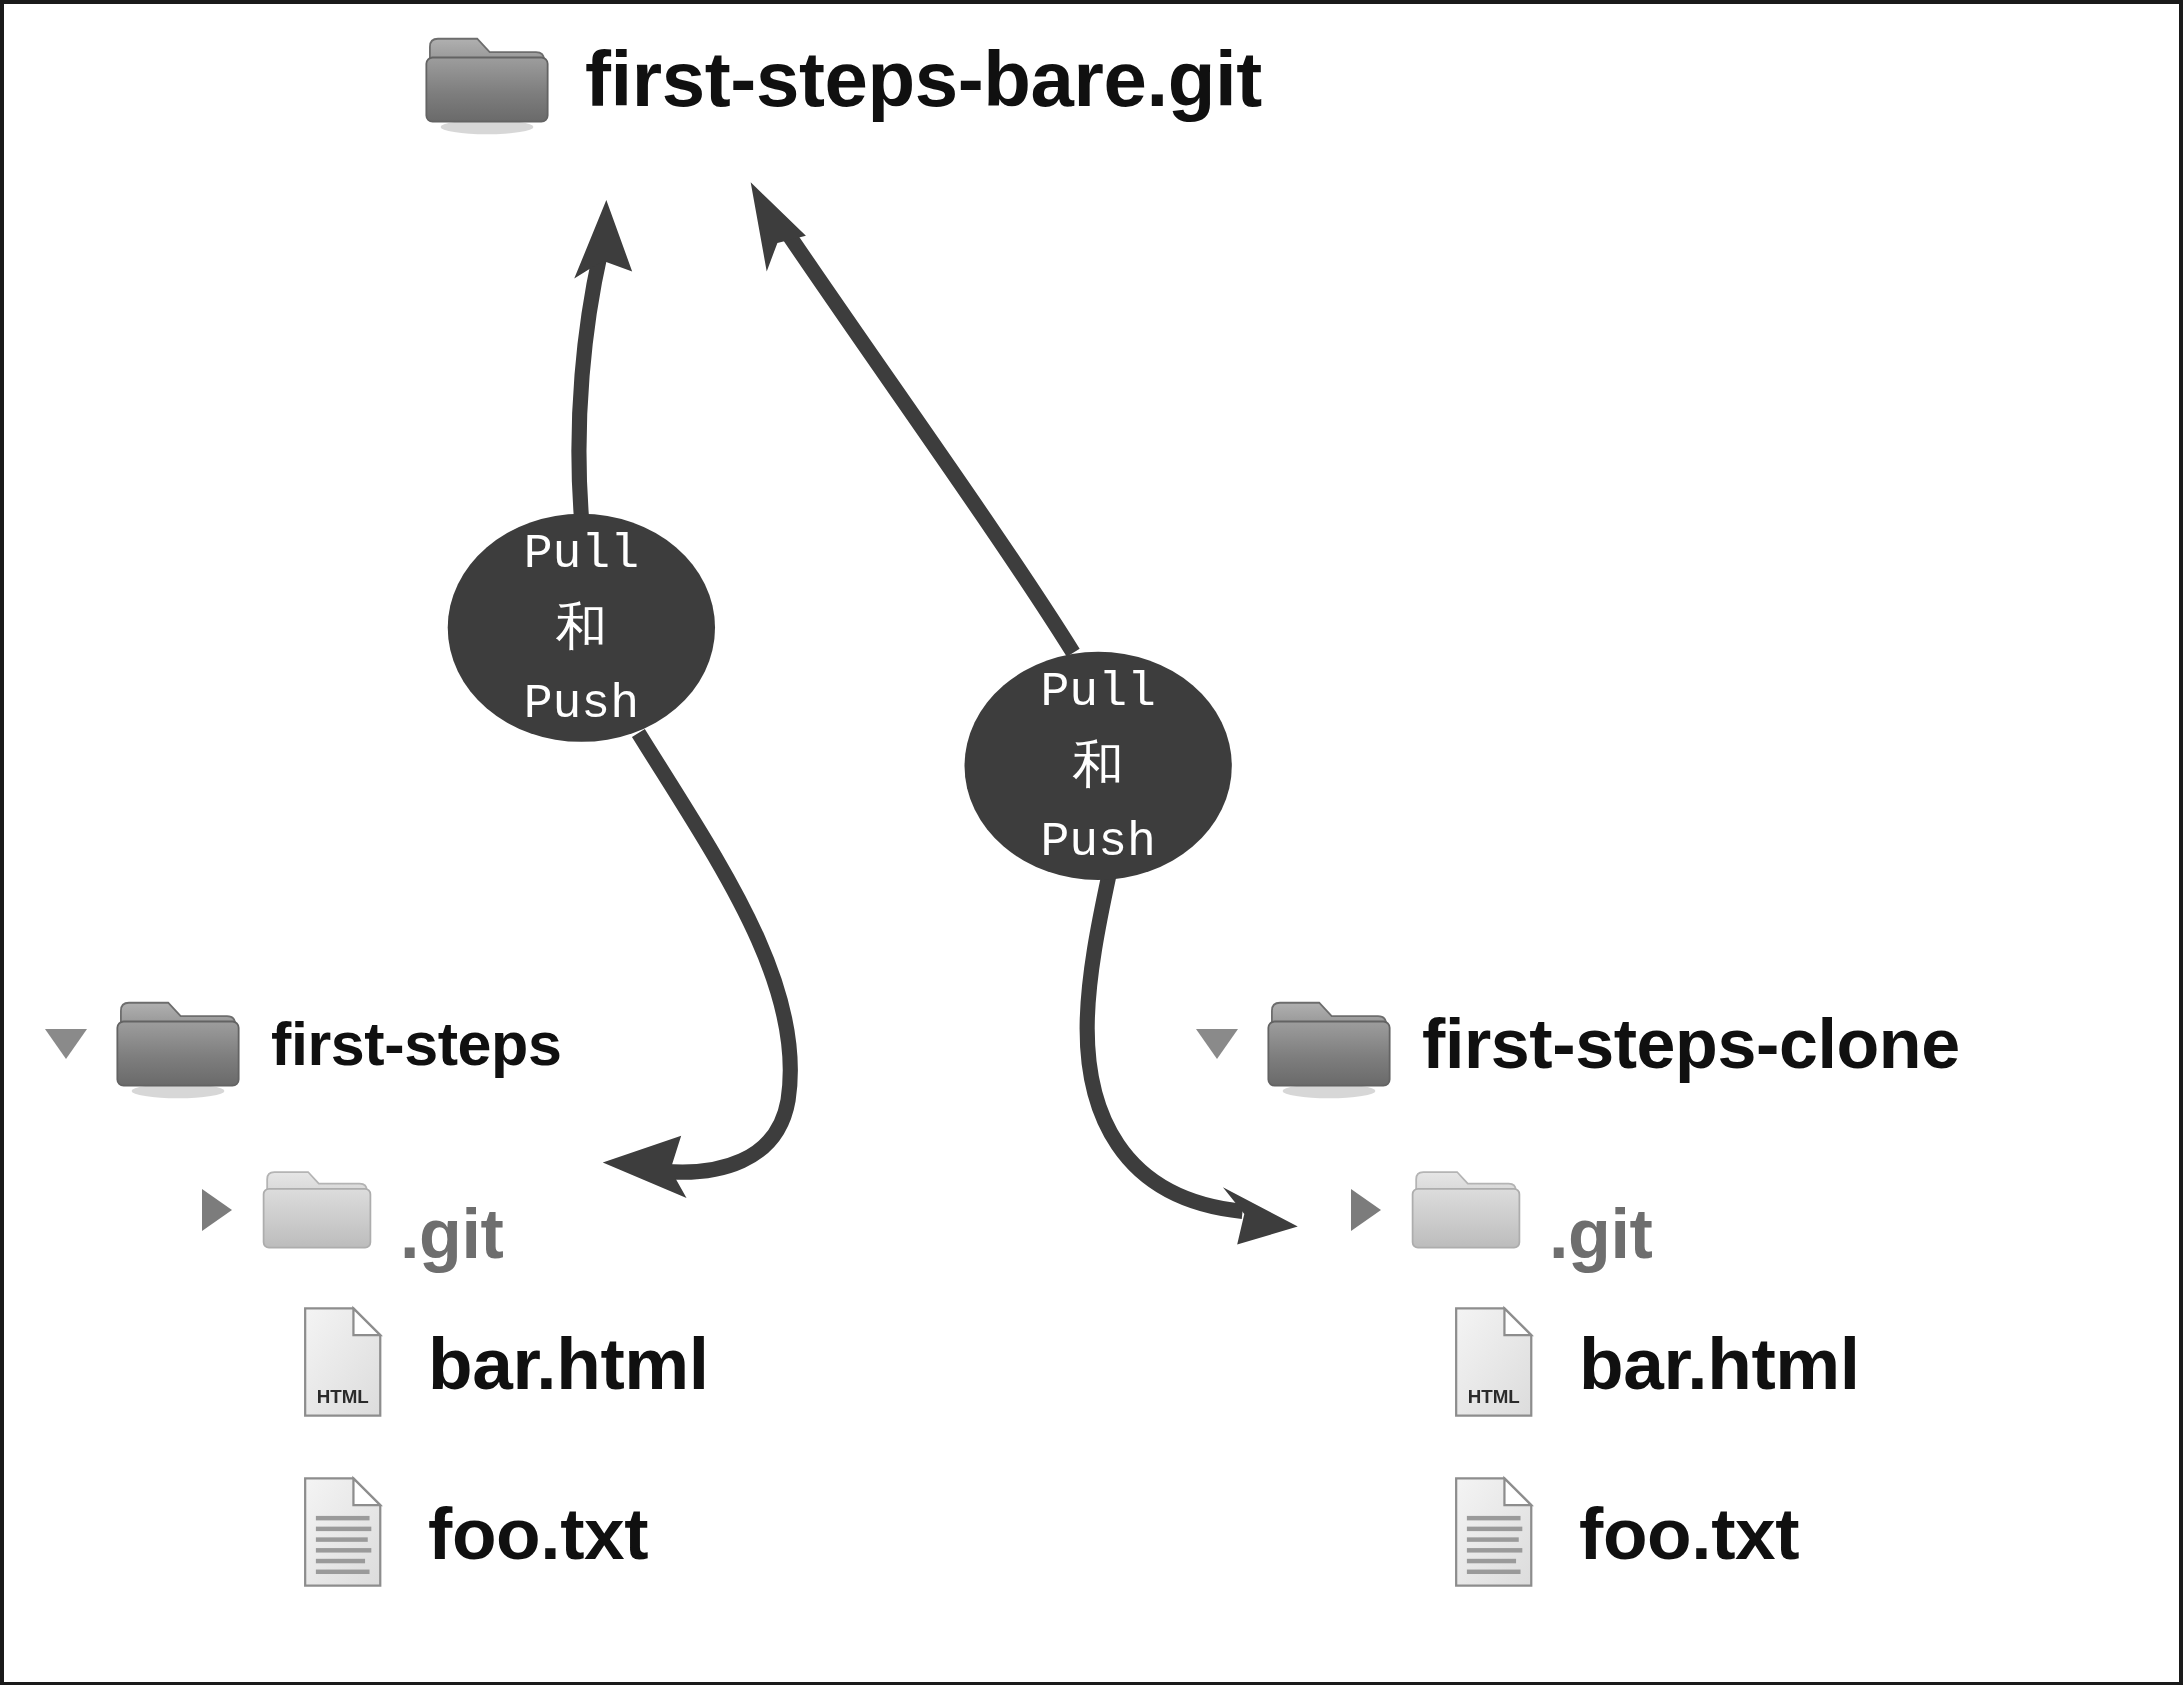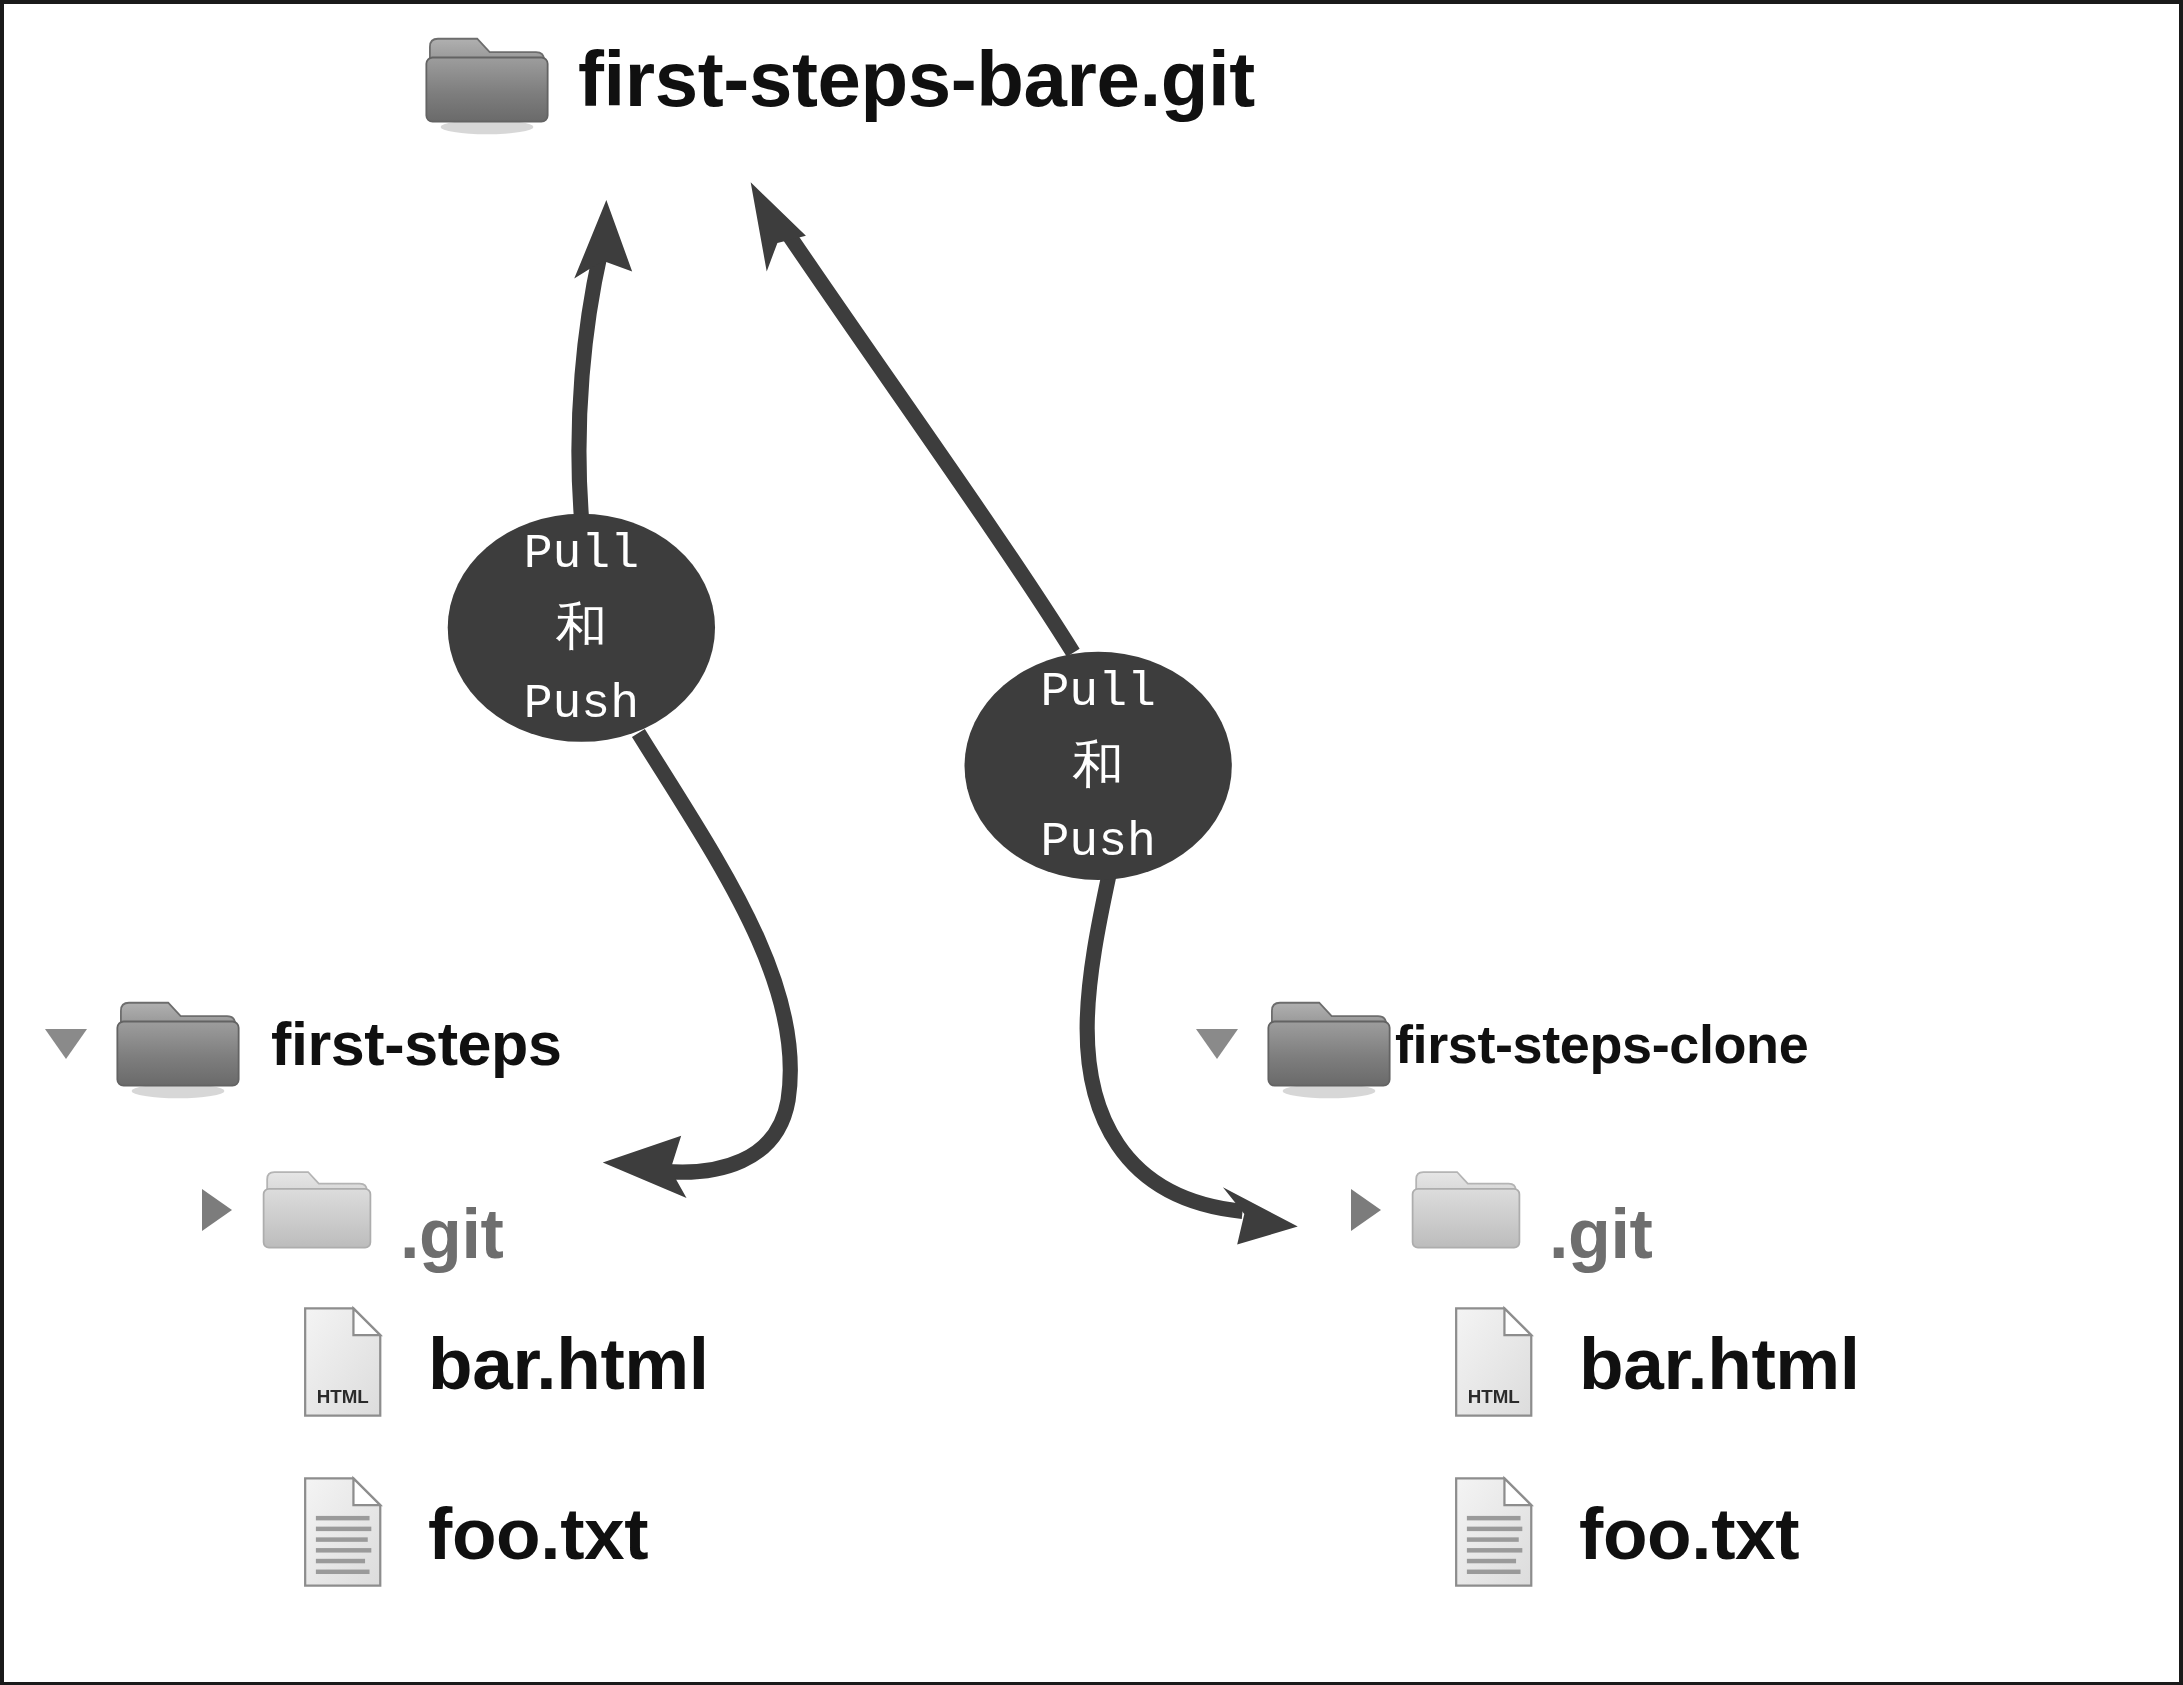--- a/index.html
+++ b/index.html
@@ -136,21 +136,21 @@
   </svg>
 
   <div class="node" style="left:417px; top:16px;">
     <span class="icon-slot">
       <svg width="132" height="116" viewBox="0 0 148 130">
         <ellipse cx="74" cy="120" rx="52" ry="8" fill="#c9c9c9" opacity="0.75"></ellipse>
         <path d="M 10 30 q0-9 9-9 h44 l14 15 h52 q9 0 9 9 v12 h-128 z" fill="url(#gradFolderTabDark)" stroke="#6d6d6d" stroke-width="2"></path>
         <rect x="6" y="42" width="136" height="72" rx="7" fill="url(#gradFolderDark)" stroke="#636363" stroke-width="2"></rect>
       </svg>
     </span>
-    <span class="node-label label-dark" style="font-size:78px; margin-left:25px;">first-steps-bare.git</span>
+    <span class="node-label label-dark" style="font-size:78px; margin-left:32px;">first-steps-bare.git</span>
   </div>
 
   <div class="node" style="left:41px; top:980px;">
     <span class="tri tri-down"></span>
     <span class="icon-slot" style="margin-left:25px;">
       <svg width="132" height="116" viewBox="0 0 148 130">
         <ellipse cx="74" cy="120" rx="52" ry="8" fill="#c9c9c9" opacity="0.75"></ellipse>
         <path d="M 10 30 q0-9 9-9 h44 l14 15 h52 q9 0 9 9 v12 h-128 z" fill="url(#gradFolderTabDark)" stroke="#6d6d6d" stroke-width="2"></path>
         <rect x="6" y="42" width="136" height="72" rx="7" fill="url(#gradFolderDark)" stroke="#636363" stroke-width="2"></rect>
       </svg>
@@ -200,21 +200,21 @@
 
   <div class="node" style="left:1192px; top:980px;">
     <span class="tri tri-down"></span>
     <span class="icon-slot" style="margin-left:25px;">
       <svg width="132" height="116" viewBox="0 0 148 130">
         <ellipse cx="74" cy="120" rx="52" ry="8" fill="#c9c9c9" opacity="0.75"></ellipse>
         <path d="M 10 30 q0-9 9-9 h44 l14 15 h52 q9 0 9 9 v12 h-128 z" fill="url(#gradFolderTabDark)" stroke="#6d6d6d" stroke-width="2"></path>
         <rect x="6" y="42" width="136" height="72" rx="7" fill="url(#gradFolderDark)" stroke="#636363" stroke-width="2"></rect>
       </svg>
     </span>
-    <span class="node-label label-dark" style="font-size:54px; ">first-steps-clone</span>
+    <span class="node-label label-dark" style="font-size:70px; margin-left:27px;">first-steps-clone</span>
   </div>
 
   <div class="node" style="left:1347px; top:1142px;">
     <span class="tri tri-right"></span>
     <span class="icon-slot" style="margin-left:27px;">
       <svg width="116" height="105" viewBox="0 0 130 118">
         <path d="M 9 26 q0-8 8-8 h38 l12 13 h46 q8 0 8 8 v11 h-112 z" fill="url(#gradFolderTabLight)" stroke="#b4b4b4" stroke-width="2"></path>
         <rect x="5" y="37" width="120" height="66" rx="6" fill="url(#gradFolderLight)" stroke="#adadad" stroke-width="2"></rect>
       </svg>
     </span>

